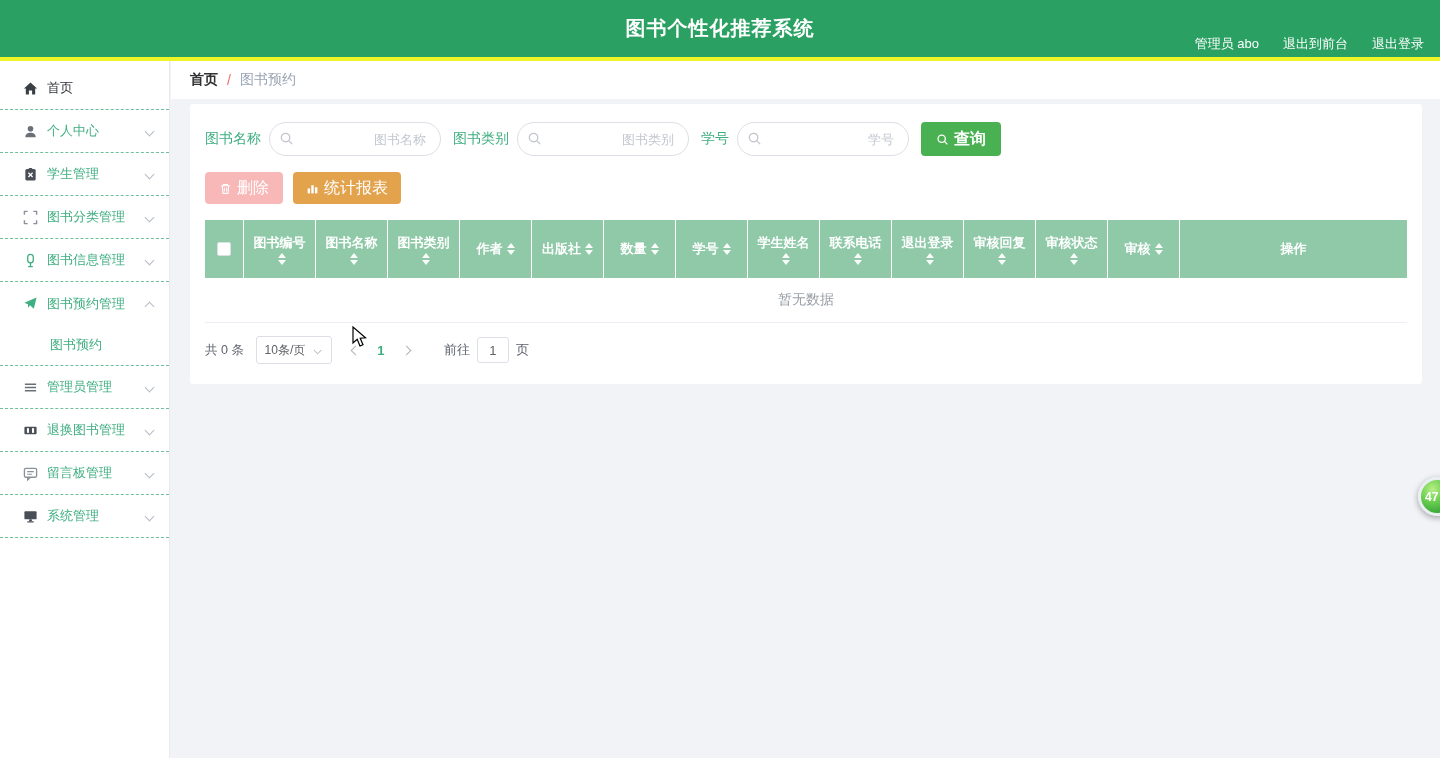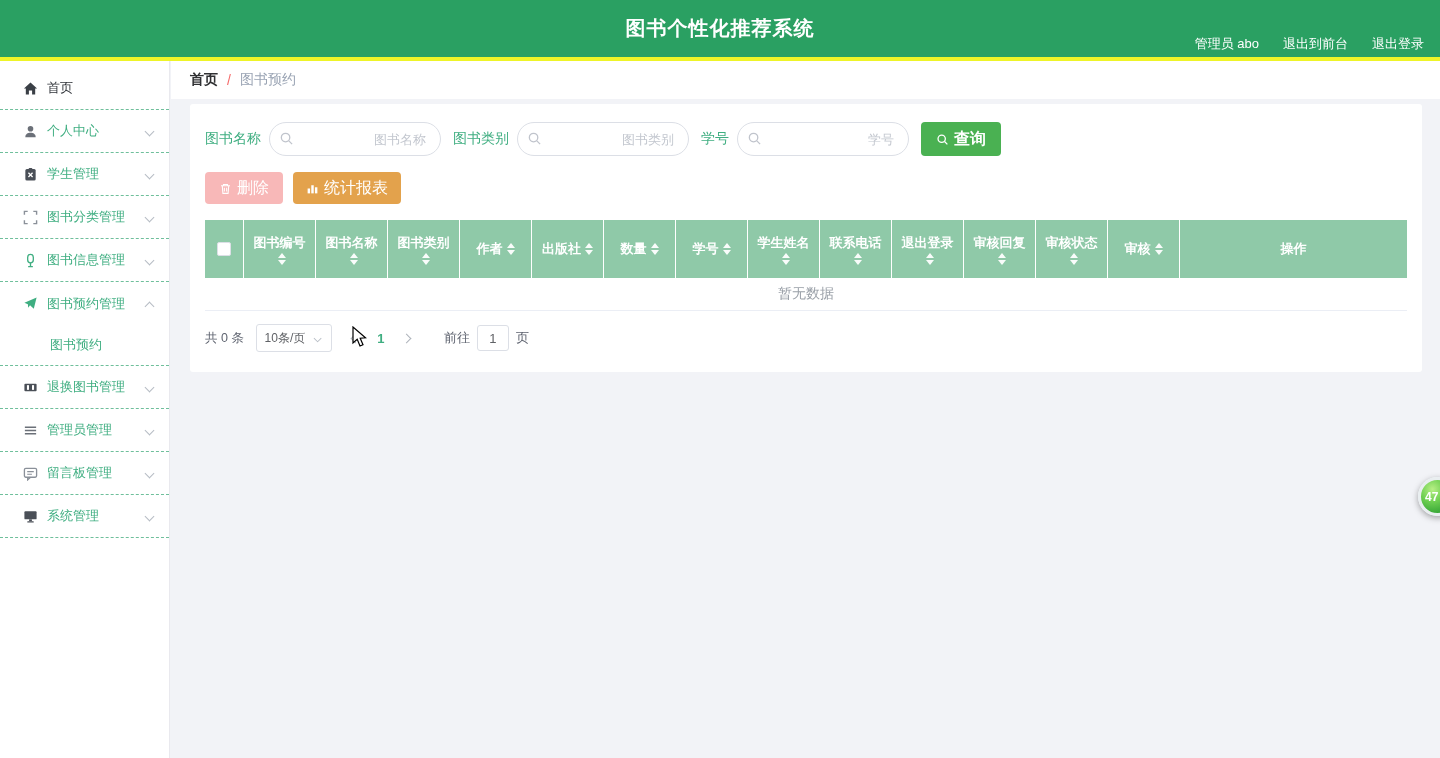--- a/index.html
+++ b/index.html
@@ -61,21 +61,21 @@
   .th-check { width:39px; flex:0 0 39px; cursor:default; }
   .th-c { width:72px; flex:0 0 72px; }
   .th-op { flex:1;align-items:flex-end; }
   .checkbox { width:14px; height:14px; background:#fff; border:1px solid #dcdfe6; border-radius:2px; cursor:pointer; }
   .caret { display:inline-flex; flex-direction:column; align-items:center; margin-left:4px; gap:2px; }
   .caret i { display:block; width:0; height:0; border-left:4px solid transparent; border-right:4px solid transparent; }
   .caret .up { border-bottom:5px solid rgba(255,255,255,.95); }
   .caret .down { border-top:5px solid rgba(255,255,255,.95); }
   .th-inner { display:inline-flex; align-items:center; justify-content:center; flex-wrap:wrap; row-gap:1px; }
 
-  .empty-row { height:33px; display:flex; align-items:center; justify-content:center; color:#9aa0a8; font-size:14px; border-bottom:1px solid #ebeef5; width:1202px; }
+  .empty-row { height:45px; display:flex; align-items:center; justify-content:center; color:#9aa0a8; font-size:14px; border-bottom:1px solid #ebeef5; width:1202px; }
 
   
   .pager { display:flex; align-items:center; margin-top:13px; font-size:13px; color:#5f6470; }
   .pg-total { margin-right:12px; font-size:12.5px; }
   .pg-size { width:76px; height:28px; border:1px solid #dcdfe6; border-radius:3px; display:flex; align-items:center; justify-content:center; gap:8px; font-size:12px; color:#606266; cursor:pointer; background:#fff; }
   .pg-size .chev { transform:scale(.8); }
   .pg-arrow { width:28px; height:28px; display:flex; align-items:center; justify-content:center; cursor:pointer; }
   .pg-arrow span { width:7px; height:7px; border-left:1.6px solid #aeb3bb; border-bottom:1.6px solid #aeb3bb; display:block; }
   .pg-arrow.prev span { transform:rotate(45deg); margin-left:3px; }
   .pg-arrow.next span { transform:rotate(225deg); margin-right:3px; }
@@ -172,37 +172,37 @@
   </div>
 
   <div class="submenu-wrap">
     <div class="submenu-item">
       <span>图书预约</span>
     </div>
   </div>
 
   <div class="menu-item">
     <span class="menu-icon">
+      <svg viewBox="0 0 16 16" stroke="#6b7078" stroke-width="1.6" fill="none">
+          <path d="M2 4.5 H14 M2 8 H14 M2 11.5 H14"></path>
+        </svg>
+    </span>
+    <span class="mi-label">管理员管理</span>
+    <span class="chev"></span>
+  </div>
+
+  <div class="menu-item">
+    <span class="menu-icon">
       <svg viewBox="0 0 16 16">
           <rect x="1.5" y="4" width="13" height="8" rx="1" fill="#4a4f57"></rect>
           <rect x="4.2" y="5.5" width="2.2" height="5" fill="#fff"></rect>
           <rect x="9.6" y="5.5" width="2.2" height="5" fill="#fff"></rect>
         </svg>
     </span>
     <span class="mi-label">退换图书管理</span>
-    <span class="chev"></span>
-  </div>
-
-  <div class="menu-item">
-    <span class="menu-icon">
-      <svg viewBox="0 0 16 16" stroke="#6b7078" stroke-width="1.6" fill="none">
-          <path d="M2 4.5 H14 M2 8 H14 M2 11.5 H14"></path>
-        </svg>
-    </span>
-    <span class="mi-label">管理员管理</span>
     <span class="chev"></span>
   </div>
 
   <div class="menu-item">
     <span class="menu-icon">
       <svg viewBox="0 0 16 16" fill="none" stroke="#8a9099" stroke-width="1.4">
           <rect x="1.5" y="2.5" width="13" height="9.5" rx="1.5"></rect>
           <path d="M5 12 L5 14.8 L8 12"></path>
           <path d="M4.5 6 H11.5 M4.5 8.8 H9.5" stroke-width="1.2"></path>
         </svg>

